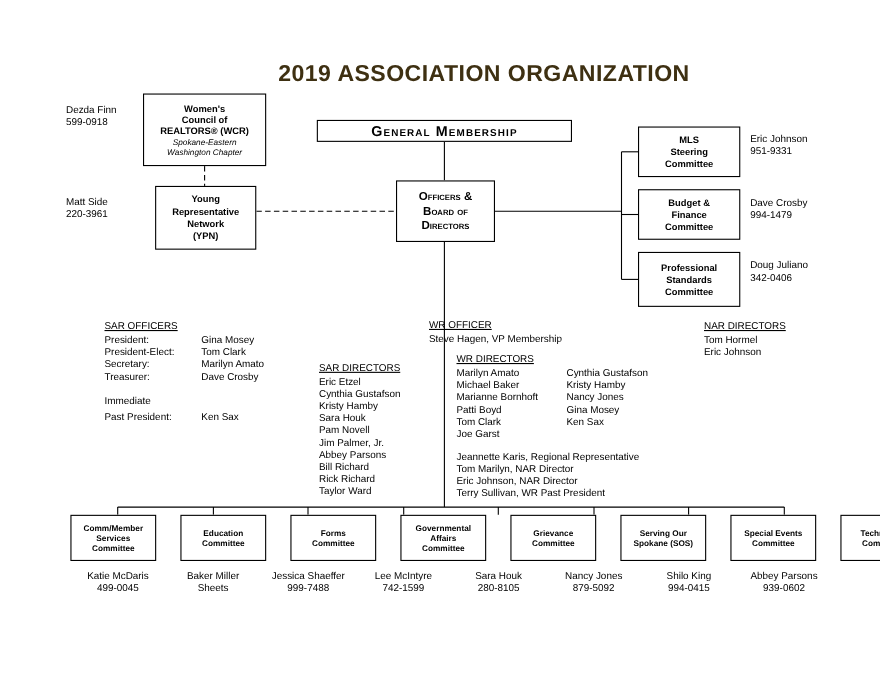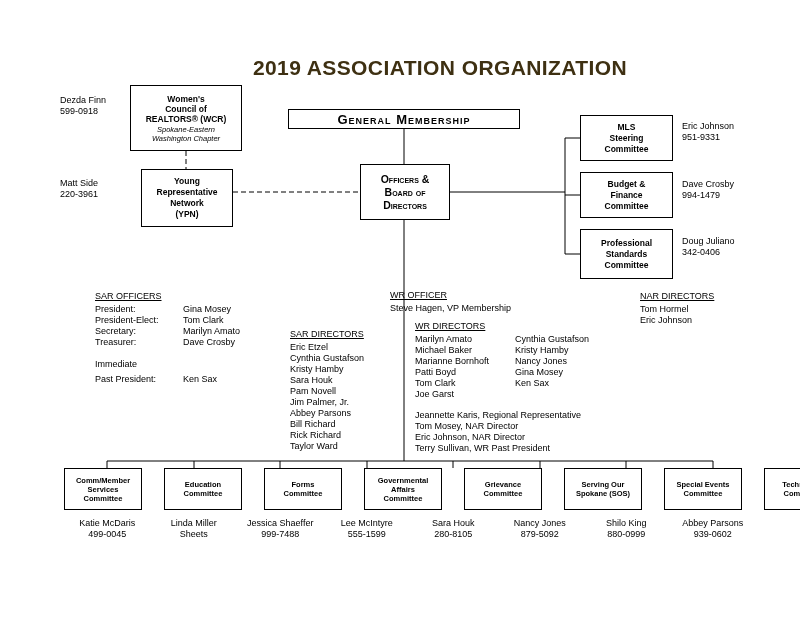--- a/index.html
+++ b/index.html
@@ -191,21 +191,21 @@
           <div>Nancy Jones</div>
           <div>Gina Mosey</div>
           <div>Ken Sax</div>
         </div>
     </div>
   </div>
 
   <div class="roster notes">
     <div>
         <div>Jeannette Karis, Regional Representative</div>
-        <div>Tom Mosey, NAR Director</div>
+        <div>Tom Marilyn, NAR Director</div>
         <div>Eric Johnson, NAR Director</div>
         <div>Terry Sullivan, WR Past President</div>
       </div>
   </div>
 
   <div class="roster nar-directors">
     <div class="heading">NAR DIRECTORS</div>
     <div>
         <div>Tom Hormel</div>
         <div>Eric Johnson</div>
@@ -248,43 +248,43 @@
 Committee</div>
       </div>
   </div>
 
   <div class="abs committee-contacts">
     <div class="contact-cell">
         <div class="pre">Katie McDaris</div>
         <div>499-0045</div>
       </div>
     <div class="contact-cell">
-        <div class="pre">Linda Miller
+        <div class="pre">Baker Miller
 Sheets</div>
         <div>465-5463</div>
       </div>
     <div class="contact-cell">
         <div class="pre">Jessica Shaeffer</div>
         <div>999-7488</div>
       </div>
     <div class="contact-cell">
         <div class="pre">Lee McIntyre</div>
-        <div>555-1599</div>
+        <div>742-1599</div>
       </div>
     <div class="contact-cell">
         <div class="pre">Sara Houk</div>
         <div>280-8105</div>
       </div>
     <div class="contact-cell">
         <div class="pre">Nancy Jones</div>
         <div>879-5092</div>
       </div>
     <div class="contact-cell">
         <div class="pre">Shilo King</div>
-        <div>880-0999</div>
+        <div>994-0415</div>
       </div>
     <div class="contact-cell">
         <div class="pre">Abbey Parsons</div>
         <div>939-0602</div>
       </div>
   </div>
 
 </div>
 
 </body></html>

